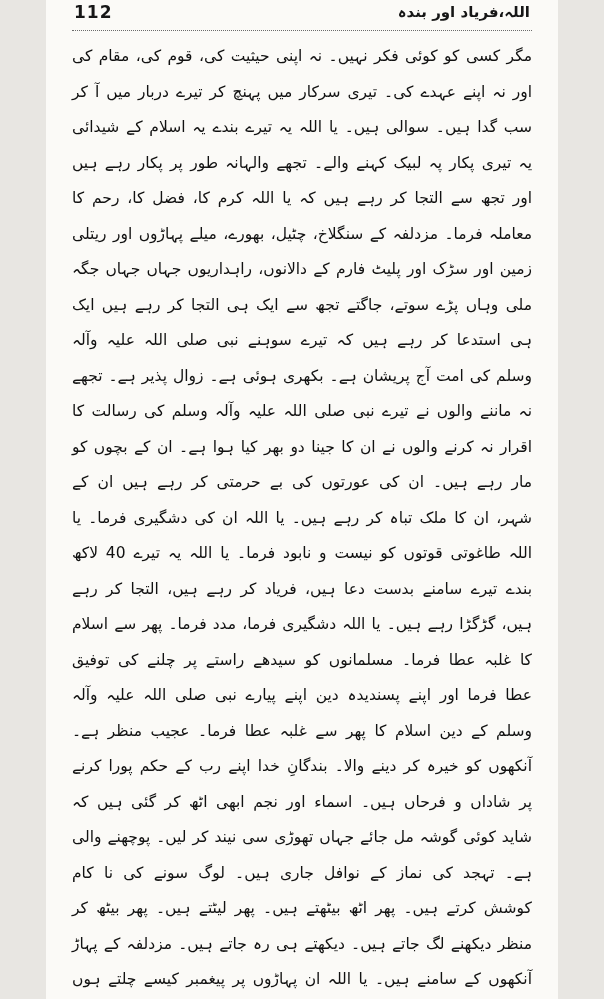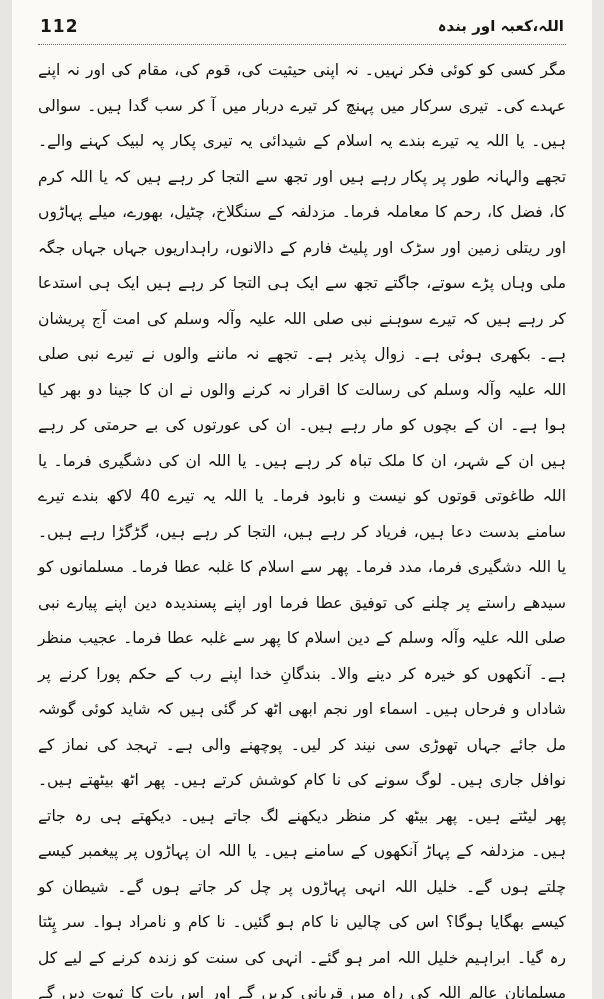--- a/index.html
+++ b/index.html
@@ -3,26 +3,26 @@
 <meta charset="utf-8">
 <style>
   html, body {
     margin: 0;
     padding: 0;
     background: #e8e6e2;
     font-family: "DejaVu Sans", sans-serif;
   }
   .page {
     position: relative;
-    width: 580px;
+    width: 512px;
     height: 999px;
     margin: 0 auto;
     background: #fbfaf7;
     box-sizing: border-box;
-    padding: 14px 26px 18px 26px;
+    padding: 0 26px 18px 26px;
     overflow: hidden;
     color: #161616;
   }
   .page-header {
     display: flex;
     flex-direction: row;
     justify-content: space-between;
     align-items: center;
     padding: 2px 2px 8px 2px;
     border-bottom: 1.5px dotted #6b6b6b;
@@ -51,16 +51,16 @@
     color: #111;
     word-spacing: 1px;
   }
 </style>
 </head>
 <body>
 
 <div class="page">
   <div class="page-header">
     <div class="page-number">112</div>
-    <div class="header-title">اللہ،کعبہ اور بندہ</div>
+    <div class="header-title">اللہ،فریاد اور بندہ</div>
   </div>
   <div class="body-text">مگر کسی کو کوئی فکر نہیں۔ نہ اپنی حیثیت کی، قوم کی، مقام کی اور نہ اپنے عہدے کی۔ تیری سرکار میں پہنچ کر تیرے دربار میں آ کر سب گدا ہیں۔ سوالی ہیں۔ یا اللہ یہ تیرے بندے یہ اسلام کے شیدائی یہ تیری پکار پہ لبیک کہنے والے۔ تجھے والہانہ طور پر پکار رہے ہیں اور تجھ سے التجا کر رہے ہیں کہ یا اللہ کرم کا، فضل کا، رحم کا معاملہ فرما۔ مزدلفہ کے سنگلاخ، چٹیل، بھورے، میلے پہاڑوں اور ریتلی زمین اور سڑک اور پلیٹ فارم کے دالانوں، راہداریوں جہاں جہاں جگہ ملی وہاں پڑے سوتے، جاگتے تجھ سے ایک ہی التجا کر رہے ہیں ایک ہی استدعا کر رہے ہیں کہ تیرے سوہنے نبی صلی اللہ علیہ وآلہ وسلم کی امت آج پریشان ہے۔ بکھری ہوئی ہے۔ زوال پذیر ہے۔ تجھے نہ ماننے والوں نے تیرے نبی صلی اللہ علیہ وآلہ وسلم کی رسالت کا اقرار نہ کرنے والوں نے ان کا جینا دو بھر کیا ہوا ہے۔ ان کے بچوں کو مار رہے ہیں۔ ان کی عورتوں کی بے حرمتی کر رہے ہیں ان کے شہر، ان کا ملک تباہ کر رہے ہیں۔ یا اللہ ان کی دشگیری فرما۔ یا اللہ طاغوتی قوتوں کو نیست و نابود فرما۔ یا اللہ یہ تیرے 40 لاکھ بندے تیرے سامنے بدست دعا ہیں، فریاد کر رہے ہیں، التجا کر رہے ہیں، گڑگڑا رہے ہیں۔ یا اللہ دشگیری فرما، مدد فرما۔ پھر سے اسلام کا غلبہ عطا فرما۔ مسلمانوں کو سیدھے راستے پر چلنے کی توفیق عطا فرما اور اپنے پسندیدہ دین اپنے پیارے نبی صلی اللہ علیہ وآلہ وسلم کے دین اسلام کا پھر سے غلبہ عطا فرما۔ عجیب منظر ہے۔ آنکھوں کو خیرہ کر دینے والا۔ بندگانِ خدا اپنے رب کے حکم پورا کرنے پر شاداں و فرحاں ہیں۔ اسماء اور نجم ابھی اٹھ کر گئی ہیں کہ شاید کوئی گوشہ مل جائے جہاں تھوڑی سی نیند کر لیں۔ پوچھنے والی ہے۔ تہجد کی نماز کے نوافل جاری ہیں۔ لوگ سونے کی نا کام کوشش کرتے ہیں۔ پھر اٹھ بیٹھتے ہیں۔ پھر لیٹتے ہیں۔ پھر بیٹھ کر منظر دیکھنے لگ جاتے ہیں۔ دیکھتے ہی رہ جاتے ہیں۔ مزدلفہ کے پہاڑ آنکھوں کے سامنے ہیں۔ یا اللہ ان پہاڑوں پر پیغمبر کیسے چلتے ہوں گے۔ خلیل اللہ انہی پہاڑوں پر چل کر جاتے ہوں گے۔ شیطان کو کیسے بھگایا ہوگا؟ اس کی چالیں نا کام ہو گئیں۔ نا کام و نامراد ہوا۔ سر پِٹتا رہ گیا۔ ابراہیم خلیل اللہ امر ہو گئے۔ انہی کی سنت کو زندہ کرنے کے لیے کل مسلمانانِ عالم اللہ کی راہ میں قربانی کریں گے اور اس بات کا ثبوت دیں گے کہ وہ اللہ کے حکم پر ہر وقت، ہر لمحہ، ہر گھڑی، ہر آن، اپنی جان، مال اور وقت قربان کرنے کے لیے تیار ہیں۔ یہ لائنیں لکھنے کی سعادت کسی اور جگہ نہیں۔ کہ معظمہ کی پاک سرزمین میں، مزدلفہ کے مقام پر مل رہی ہے۔ یہ کوئی ایسا ویسا واقعاتی یا معلوماتی سفرنامہ نہیں ہے۔ یہ دل کی آوازیں ہیں۔ مقدس مقامات پر پہنچ کر جو کیفیات دل پہ وارد ہوئیں۔ جو مناظر آنکھوں نے دیکھے اور جو تاثرات ذہن میں آئے وہ سب اسی وقت اسی لمحے قلم بند کر دیے تا کہ آپ بھی مقامات مقدسہ کے اس سفر میں، ان مبارک ساعتوں میں میرے ساتھ شامل ہوں۔ اللہ آپ کو اپنے گھر بار بلائے کیونکہ حج ایک لازمی مذہبی فریضہ ہے جسے ادا کیے بغیر کوئی چارہ نہیں۔ مال کی فکر مت کریں۔ ارادہ کر لیں اور دعائیں کرنا شروع کر دیں۔ اللہ اسباب پیدا کر دے گا اور بلاوہ بھی جلد آ جائے گا۔ آپ</div>
 </div>
 
 </body></html>

